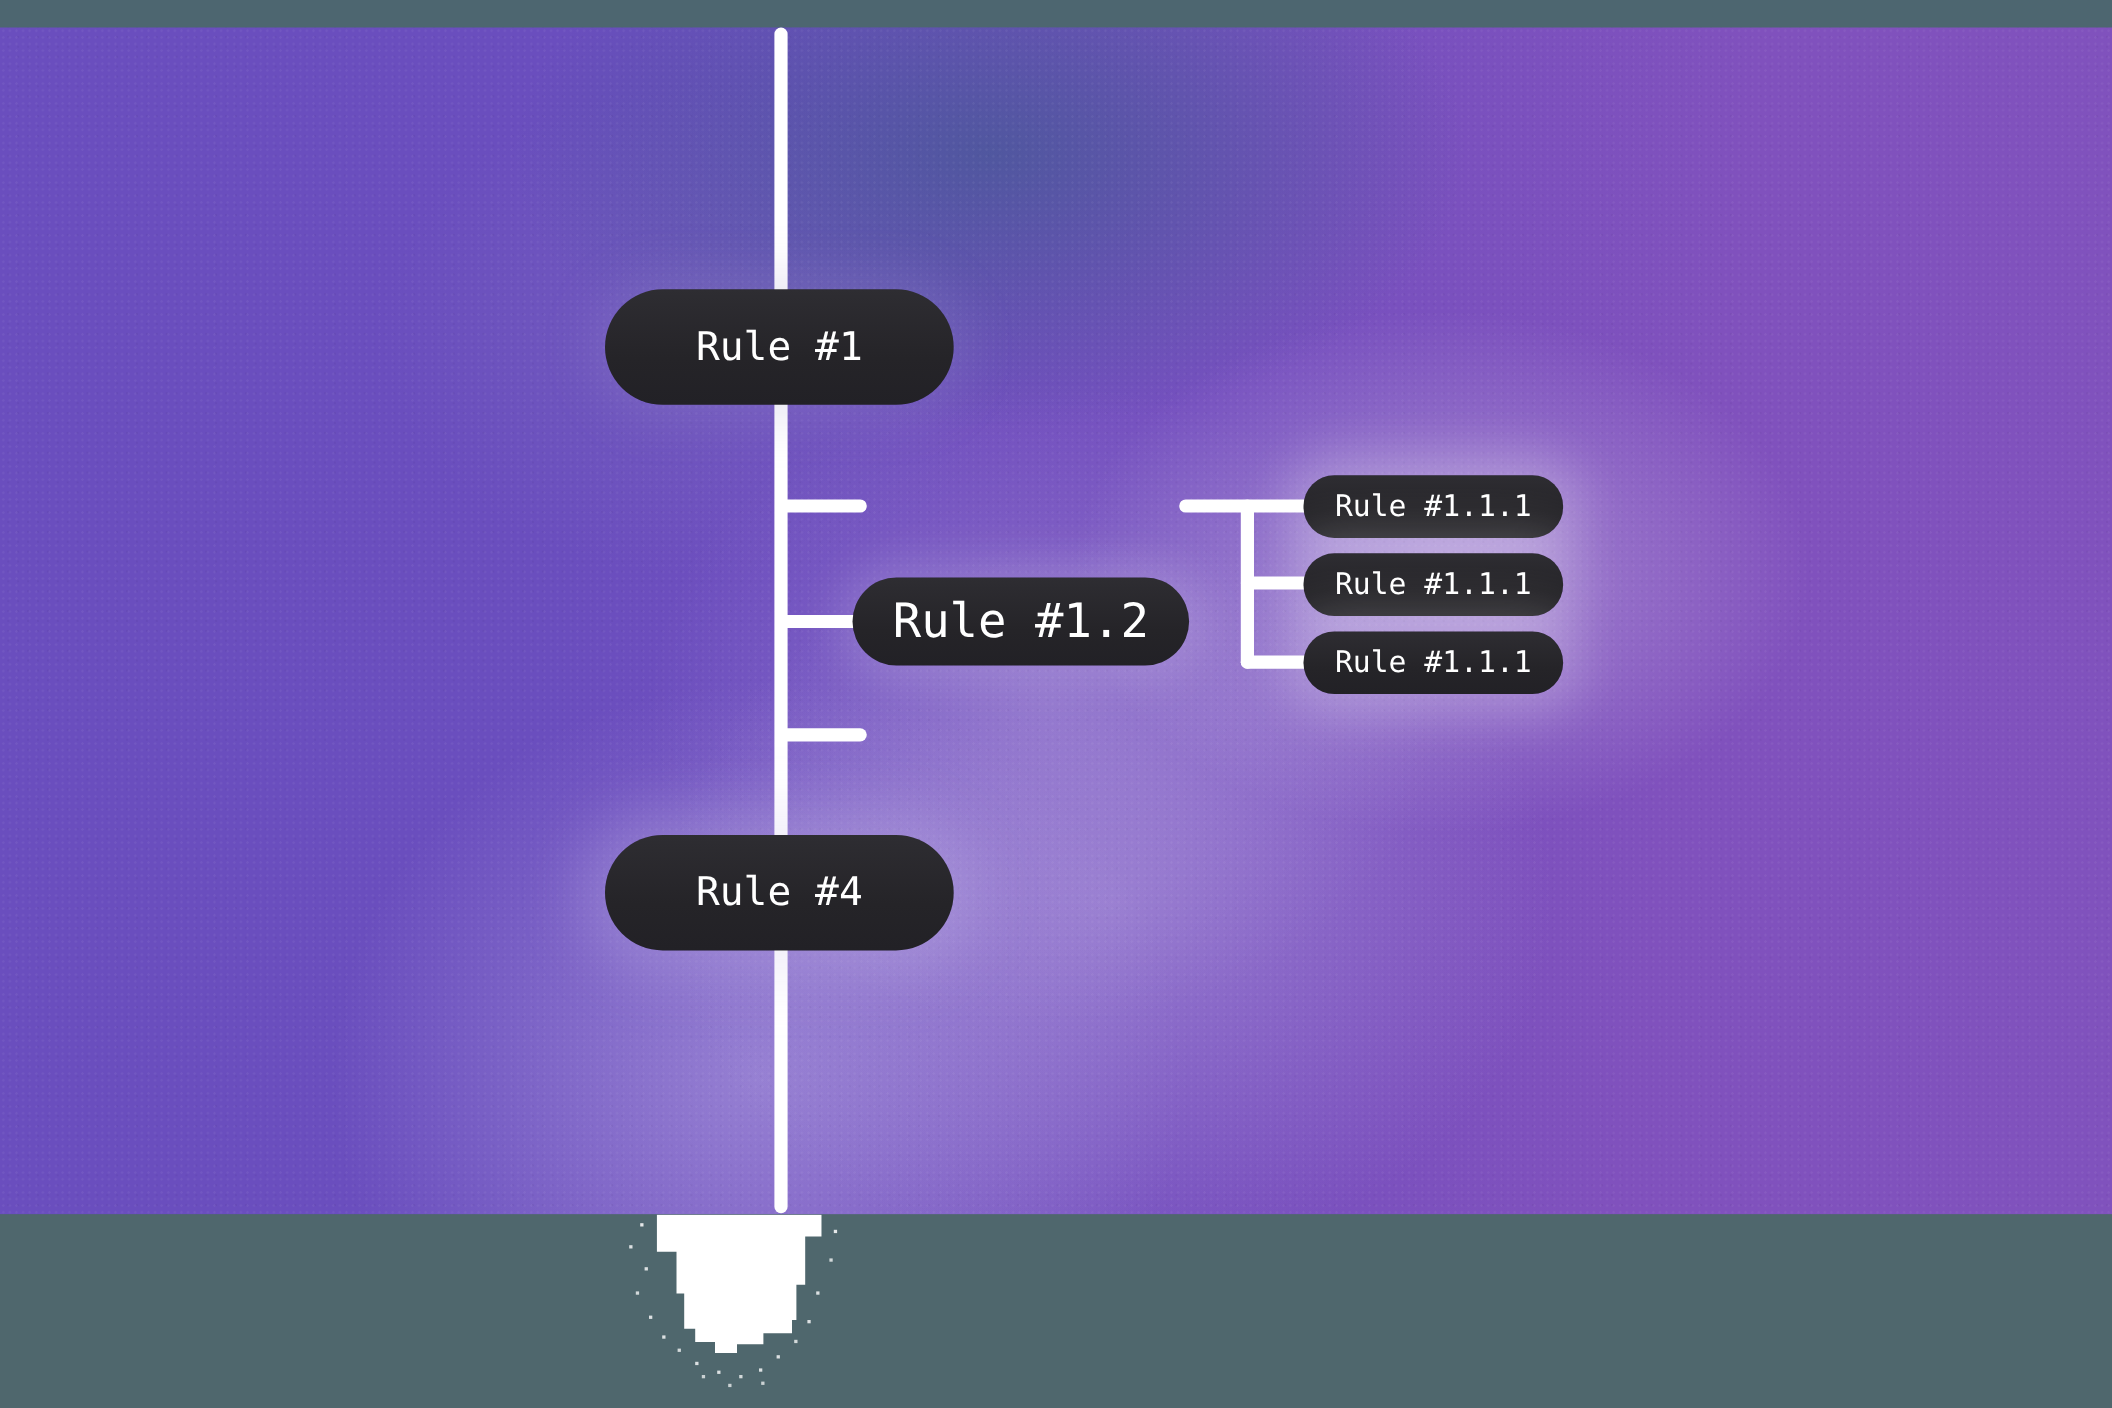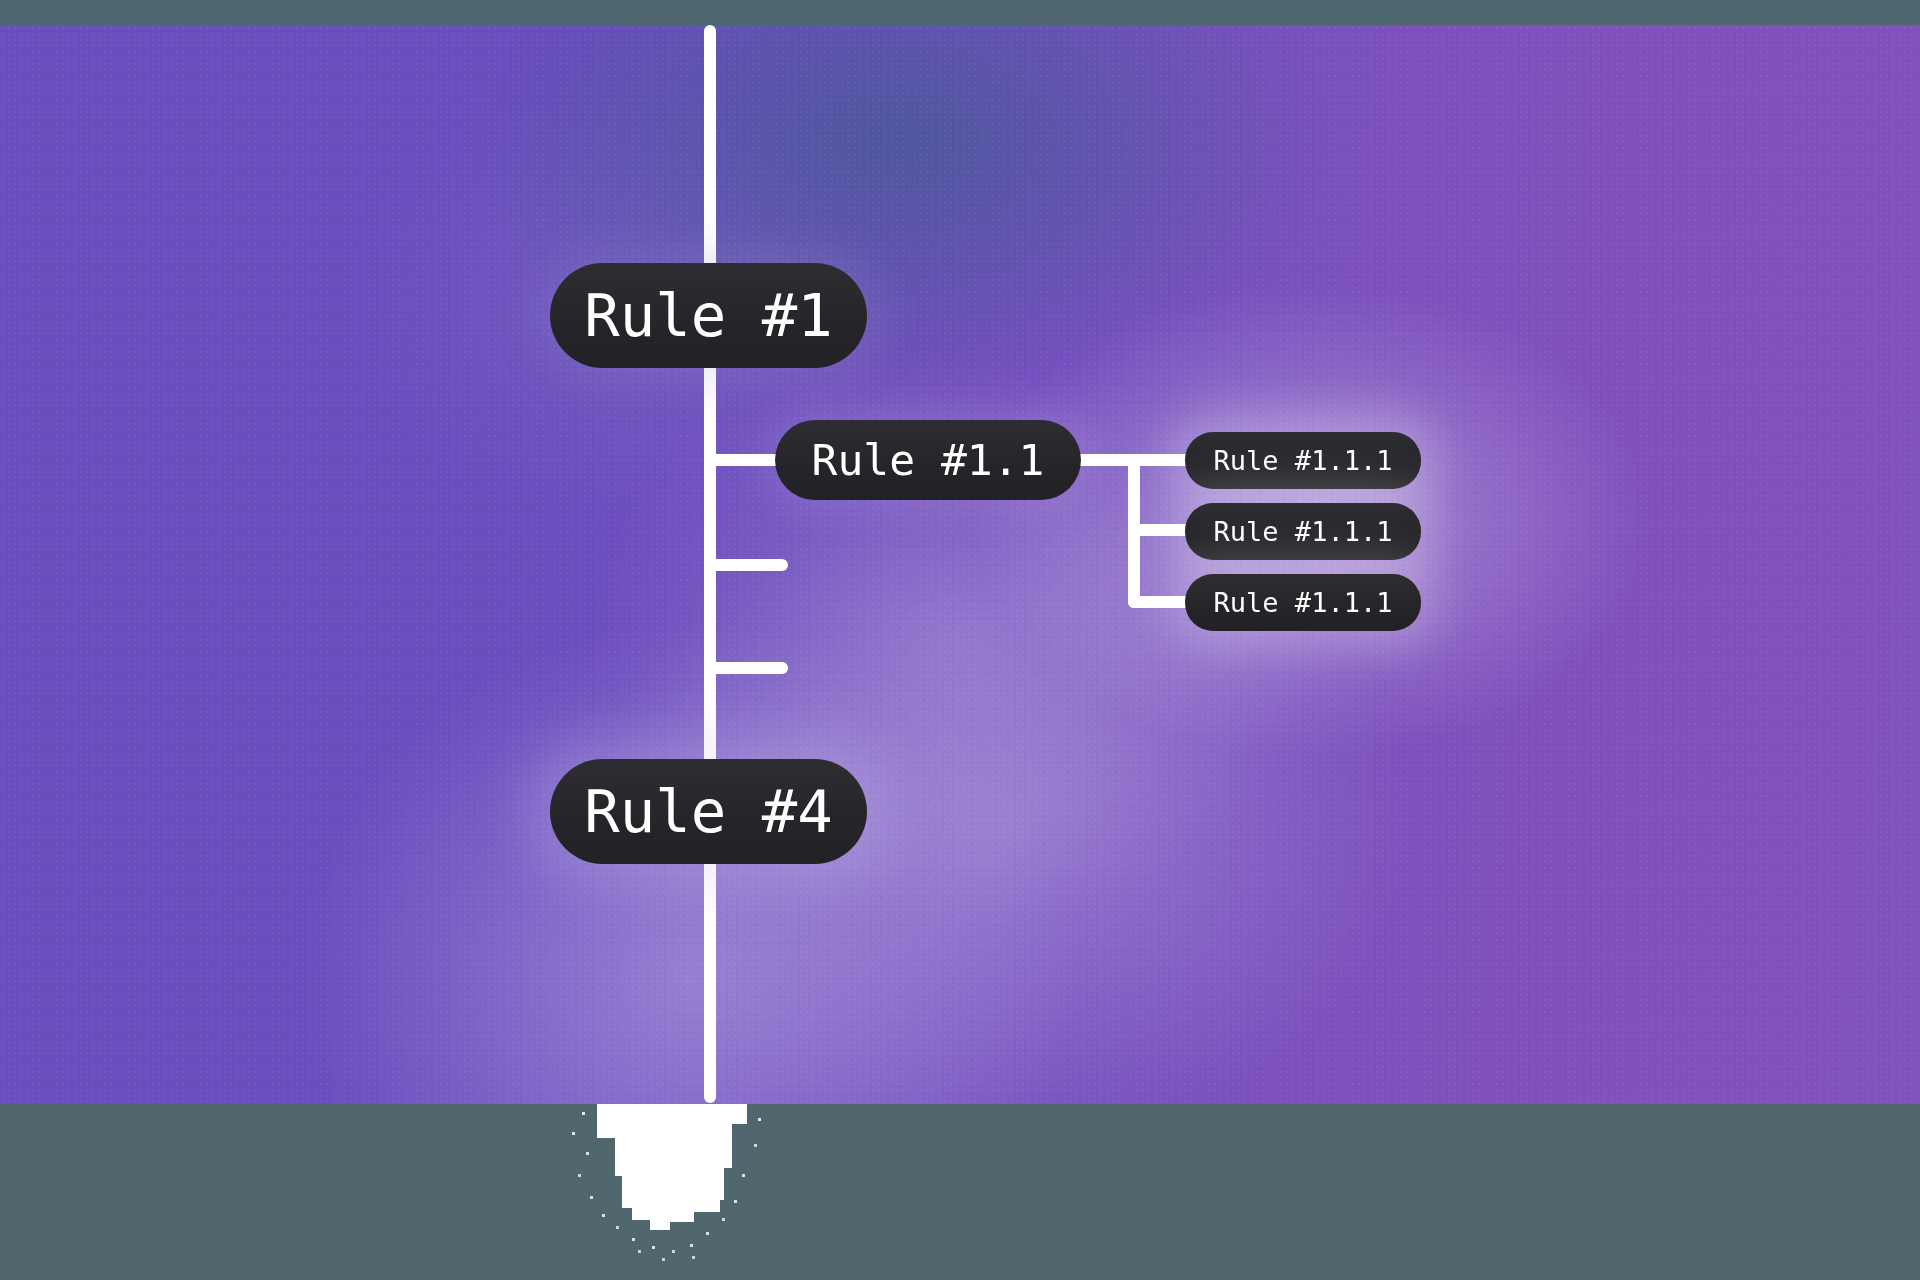--- a/index.html
+++ b/index.html
@@ -68,21 +68,21 @@
   .pill {
     position: absolute;
     display: flex;
     align-items: center;
     justify-content: center;
     background: linear-gradient(180deg, #2e2d32 0%, #252428 60%, #222126 100%);
     color: #ffffff;
     z-index: 3;
     white-space: nowrap;
   }
-  .p-lg { width: 317px; height: 105px; border-radius: 53px; font-size: 59px; }
+  .p-lg { width: 317px; height: 105px; border-radius: 53px; font-size: 36px; }
   .p-md { width: 306px; height: 80px;  border-radius: 40px; font-size: 43px; }
   .p-sm { width: 236px; height: 57px;  border-radius: 28px; font-size: 27px; }
 
   .n-rule1   { left: 550px;  top: 263px; box-shadow: 0 0 45px 12px rgba(150,140,200,0.22); }
   .n-rule1-1 { left: 775px;  top: 420px; box-shadow: 0 0 40px 10px rgba(255,255,255,0.10); }
   .n-rule1-2 { left: 775px;  top: 525px; box-shadow: 0 0 42px 14px rgba(255,255,255,0.14); }
   .n-rule1-3 { left: 775px;  top: 629px; box-shadow: 0 0 38px 10px rgba(255,255,255,0.10); }
   .n-rule2   { left: 550px;  top: 759px; box-shadow: 0 0 55px 22px rgba(200,190,235,0.28); }
   .n-sm-a    { left: 1185px; top: 432px; box-shadow: 0 0 45px 18px rgba(255,255,255,0.24); }
   .n-sm-b    { left: 1185px; top: 503px; box-shadow: 0 0 45px 18px rgba(255,255,255,0.24); }
@@ -136,22 +136,22 @@
   <div class="connector stub-1-2"></div>
   <div class="connector stub-1-3"></div>
   <div class="connector branch-h"></div>
   <div class="connector branch-v"></div>
   <div class="connector stub-b"></div>
   <div class="connector stub-c"></div>
 
   <div class="pill p-lg n-rule1">
     <span>Rule #1</span>
   </div>
-  <div class="pill p-md n-rule1-1">
-    <span>Rule #1.1</span>
+  <div class="pill p-md n-rule1-2">
+    <span>Rule #1.2</span>
   </div>
   <div class="pill p-sm n-sm-a">
     <span>Rule #1.1.1</span>
   </div>
   <div class="pill p-sm n-sm-b">
     <span>Rule #1.1.1</span>
   </div>
   <div class="pill p-sm n-sm-c">
     <span>Rule #1.1.1</span>
   </div>

